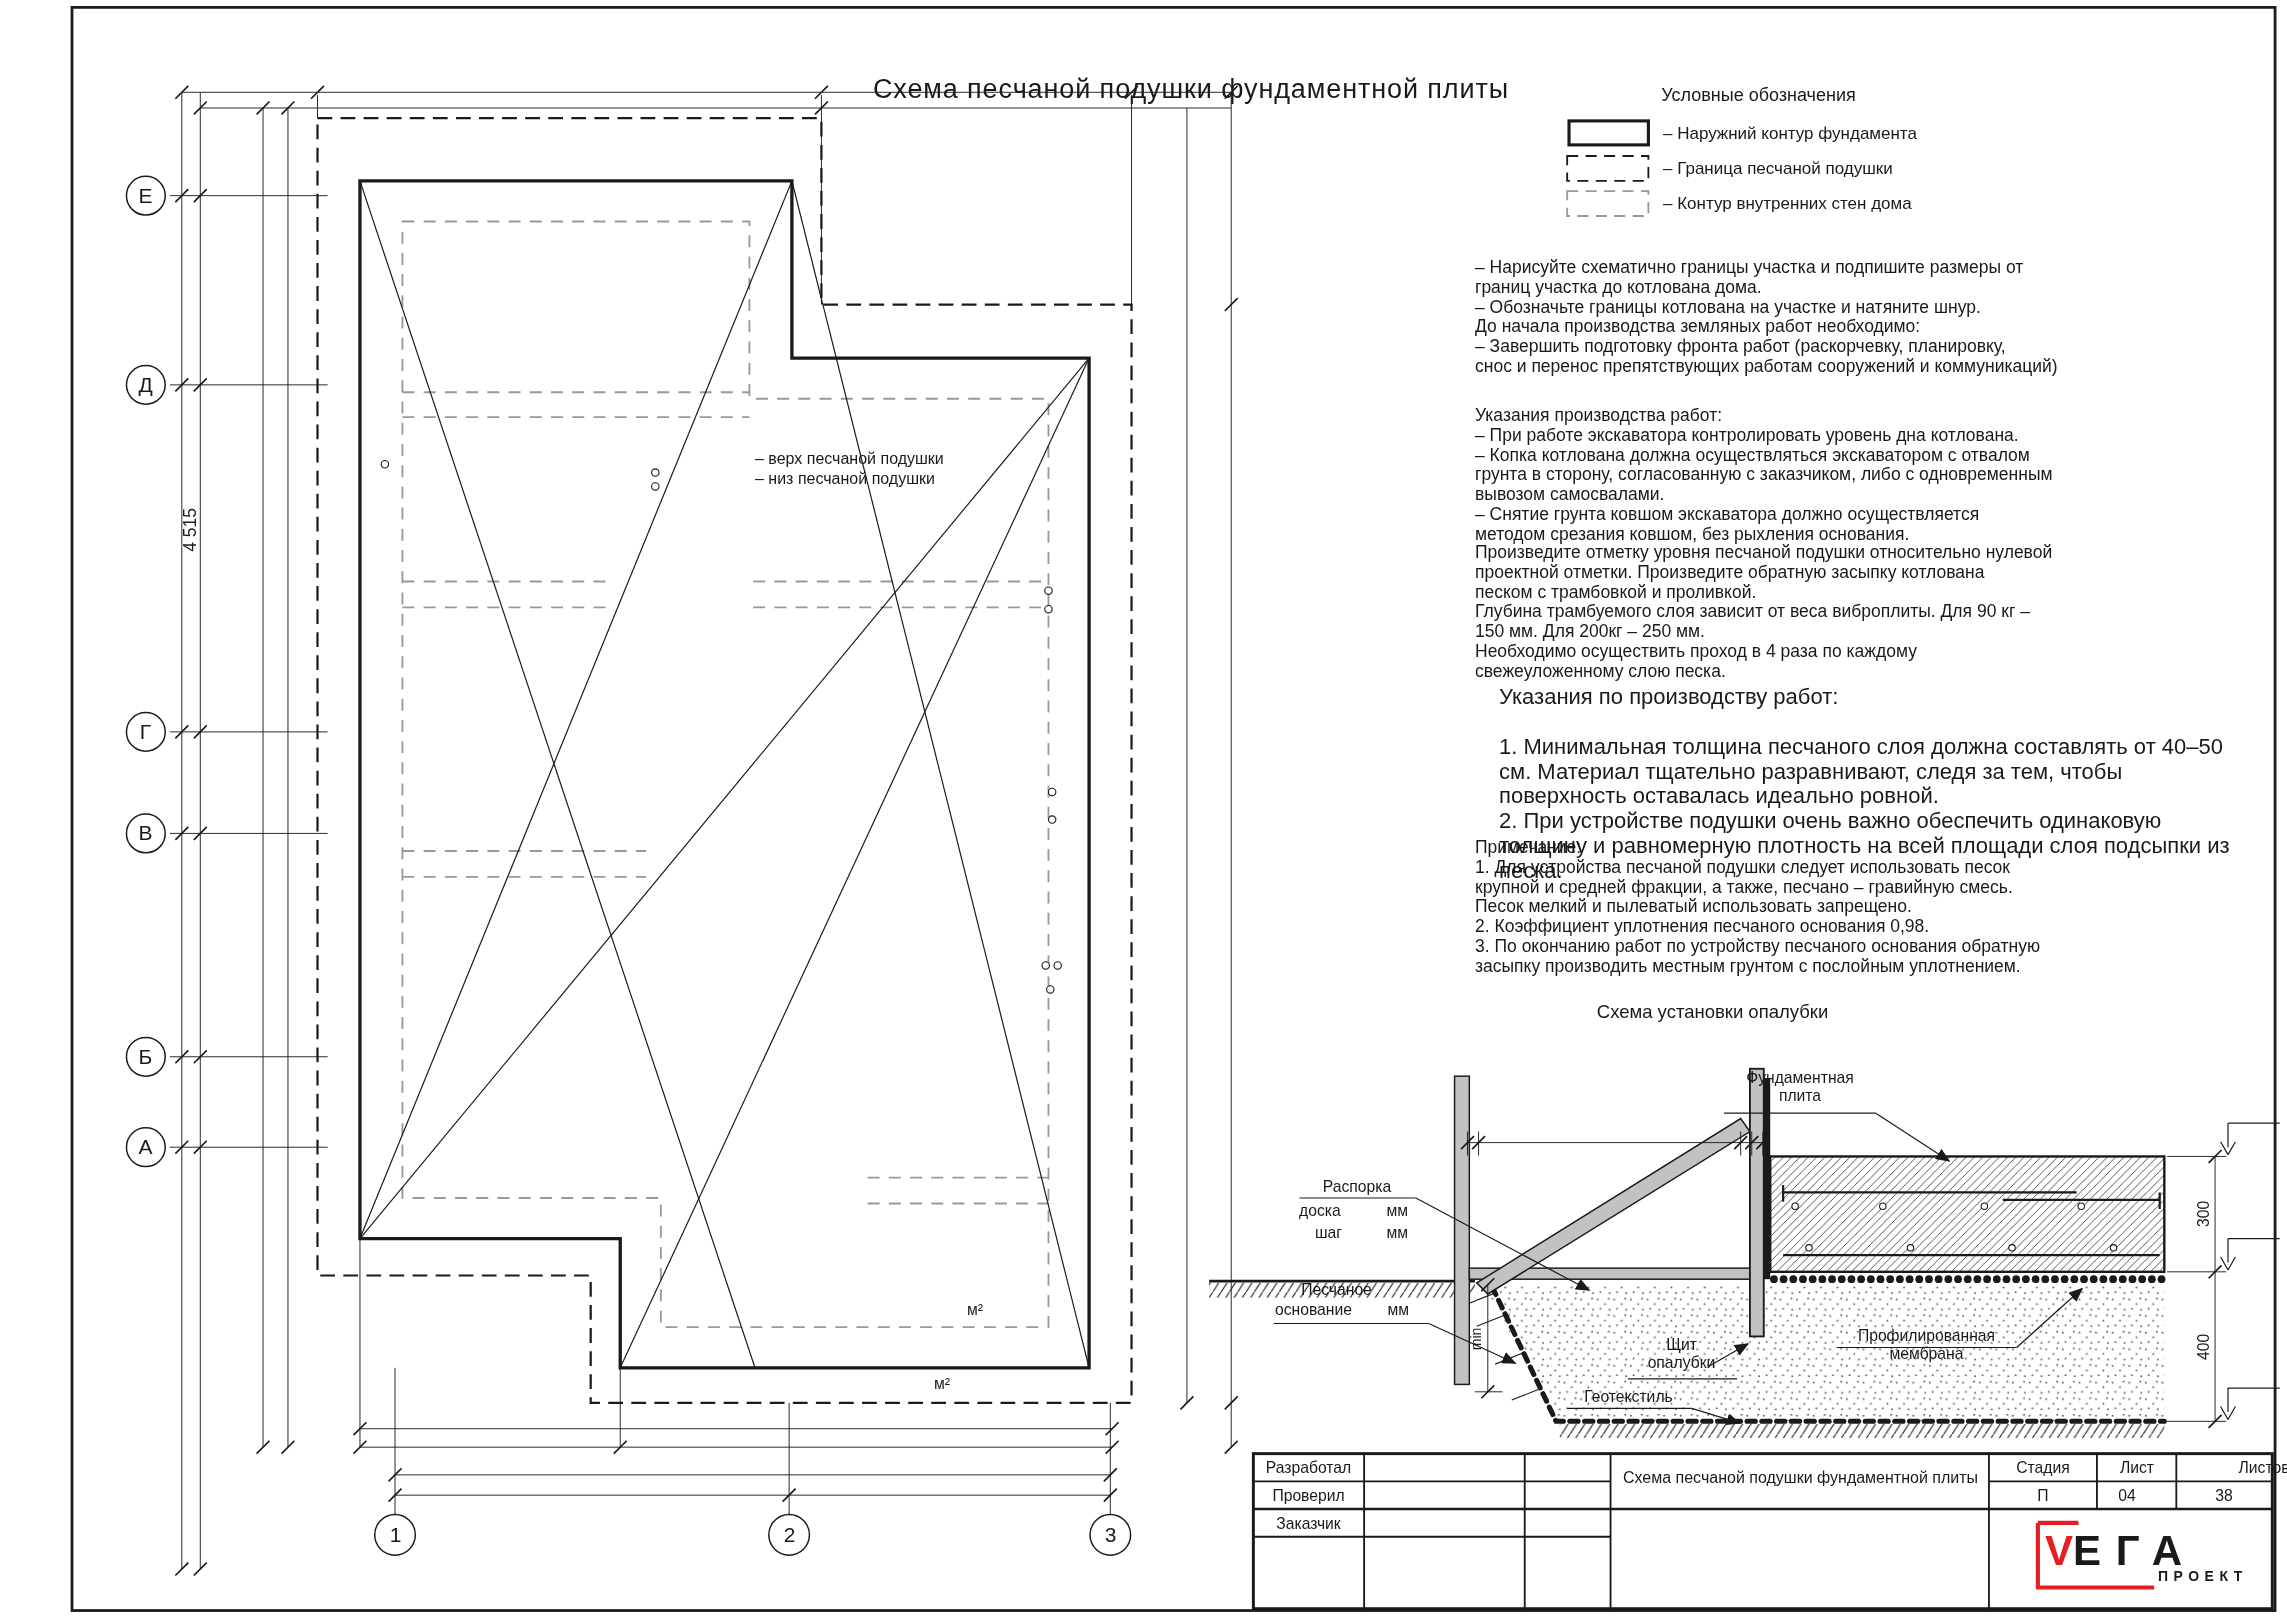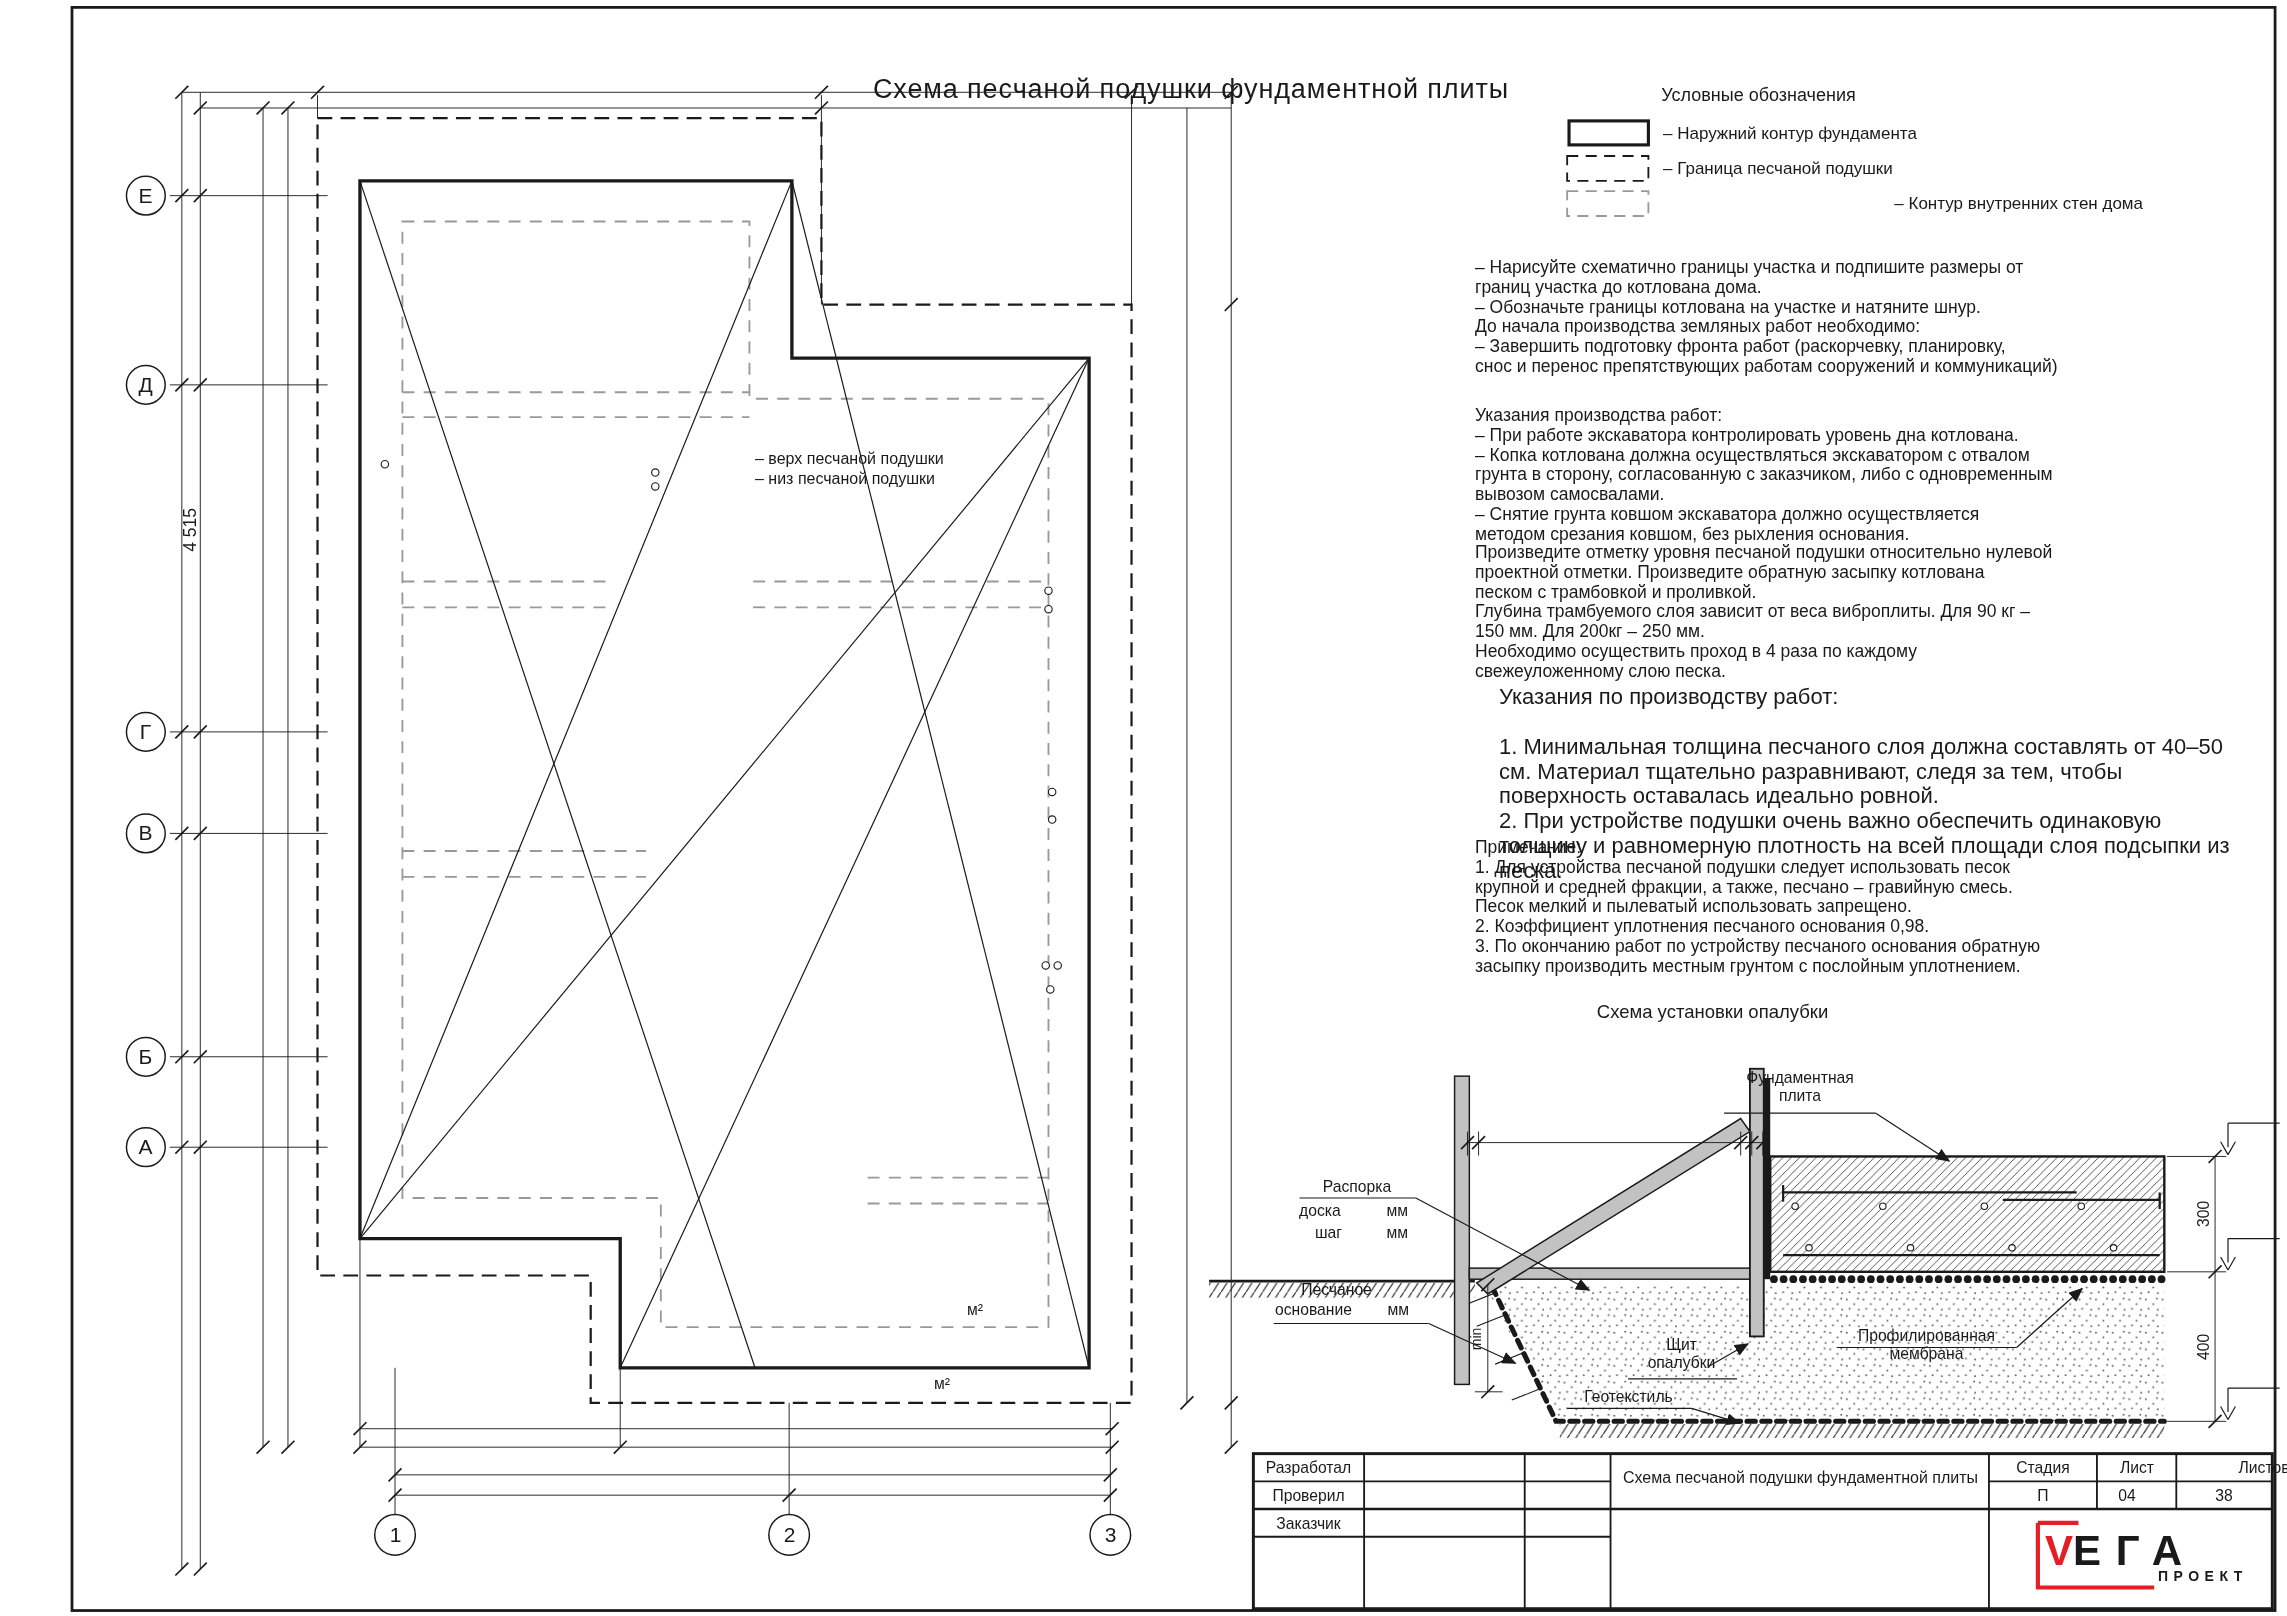--- a/index.html
+++ b/index.html
@@ -330,21 +330,21 @@
         <line x1="2393" y1="1385" x2="2407" y2="1371"></line>
         <line x1="2393" y1="1547" x2="2407" y2="1533"></line>
       </g>
 </svg>
 
 <div class="t c" style="left:831px;top:74px;width:720px;font-size:27px;letter-spacing:0.9px;">Схема песчаной подушки фундаментной плиты</div>
 
 <div class="t c" style="left:1634px;top:85px;width:249px;font-size:18px;">Условные обозначения</div>
 <div class="t" style="left:1663px;top:124px;width:480px;font-size:17px;">–  Наружний контур фундамента</div>
 <div class="t" style="left:1663px;top:159px;width:480px;font-size:17px;">–  Граница песчаной подушки</div>
-<div class="t" style="left:1663px;top:194px;width:480px;font-size:17px;text-align:right;">–  Контур внутренних стен дома</div>
+<div class="t" style="left:1663px;top:194px;width:480px;font-size:17px;">–  Контур внутренних стен дома</div>
 
 <div class="t" style="left:1475px;top:406px;width:784px;font-size:17.5px;">      Указания производства работ:
  –  При работе экскаватора контролировать уровень дна  котлована.
  –  Копка котлована должна осуществляться экскаватором с  отвалом
 грунта в сторону, согласованную с заказчиком, либо с одновременным
 вывозом самосвалами.
   –   Снятие  грунта  ковшом  экскаватора  должно   осуществляется
 методом срезания ковшом, без рыхления основания.</div>
 <div class="t" style="left:1475px;top:258px;width:784px;font-size:17.5px;">–  Нарисуйте схематично границы участка и  подпишите  размеры от
 границ участка до котлована дома.

